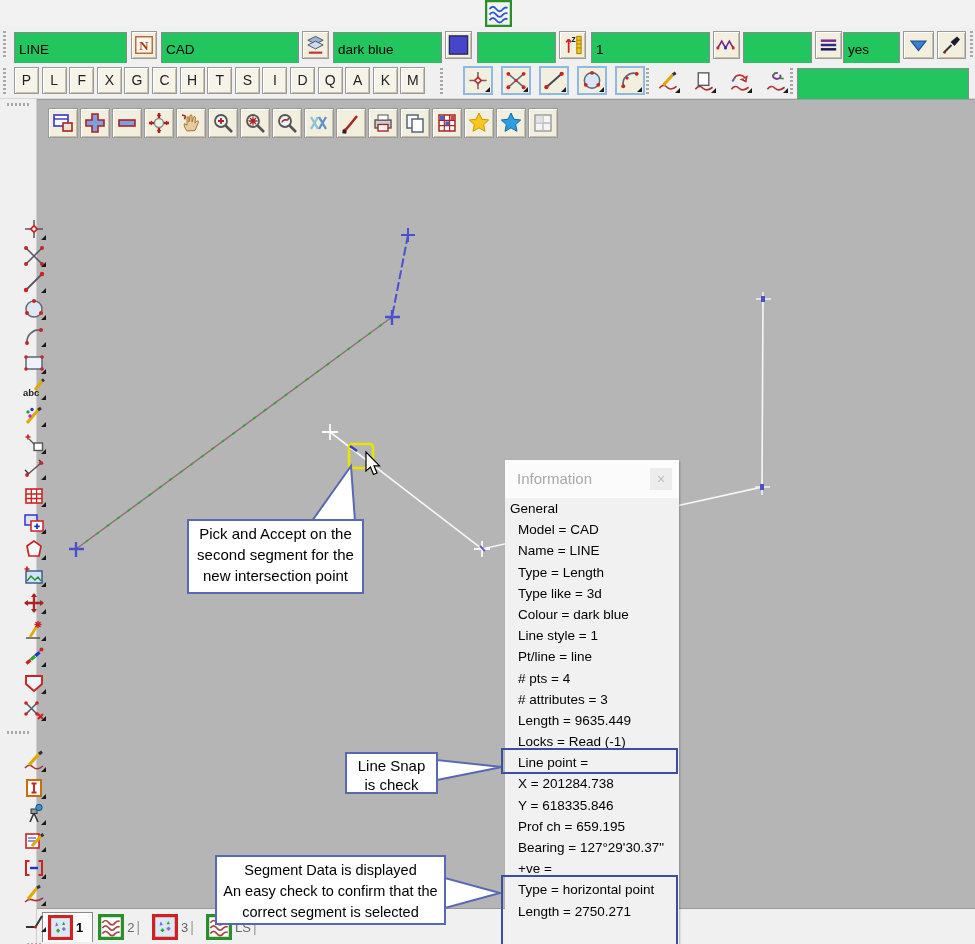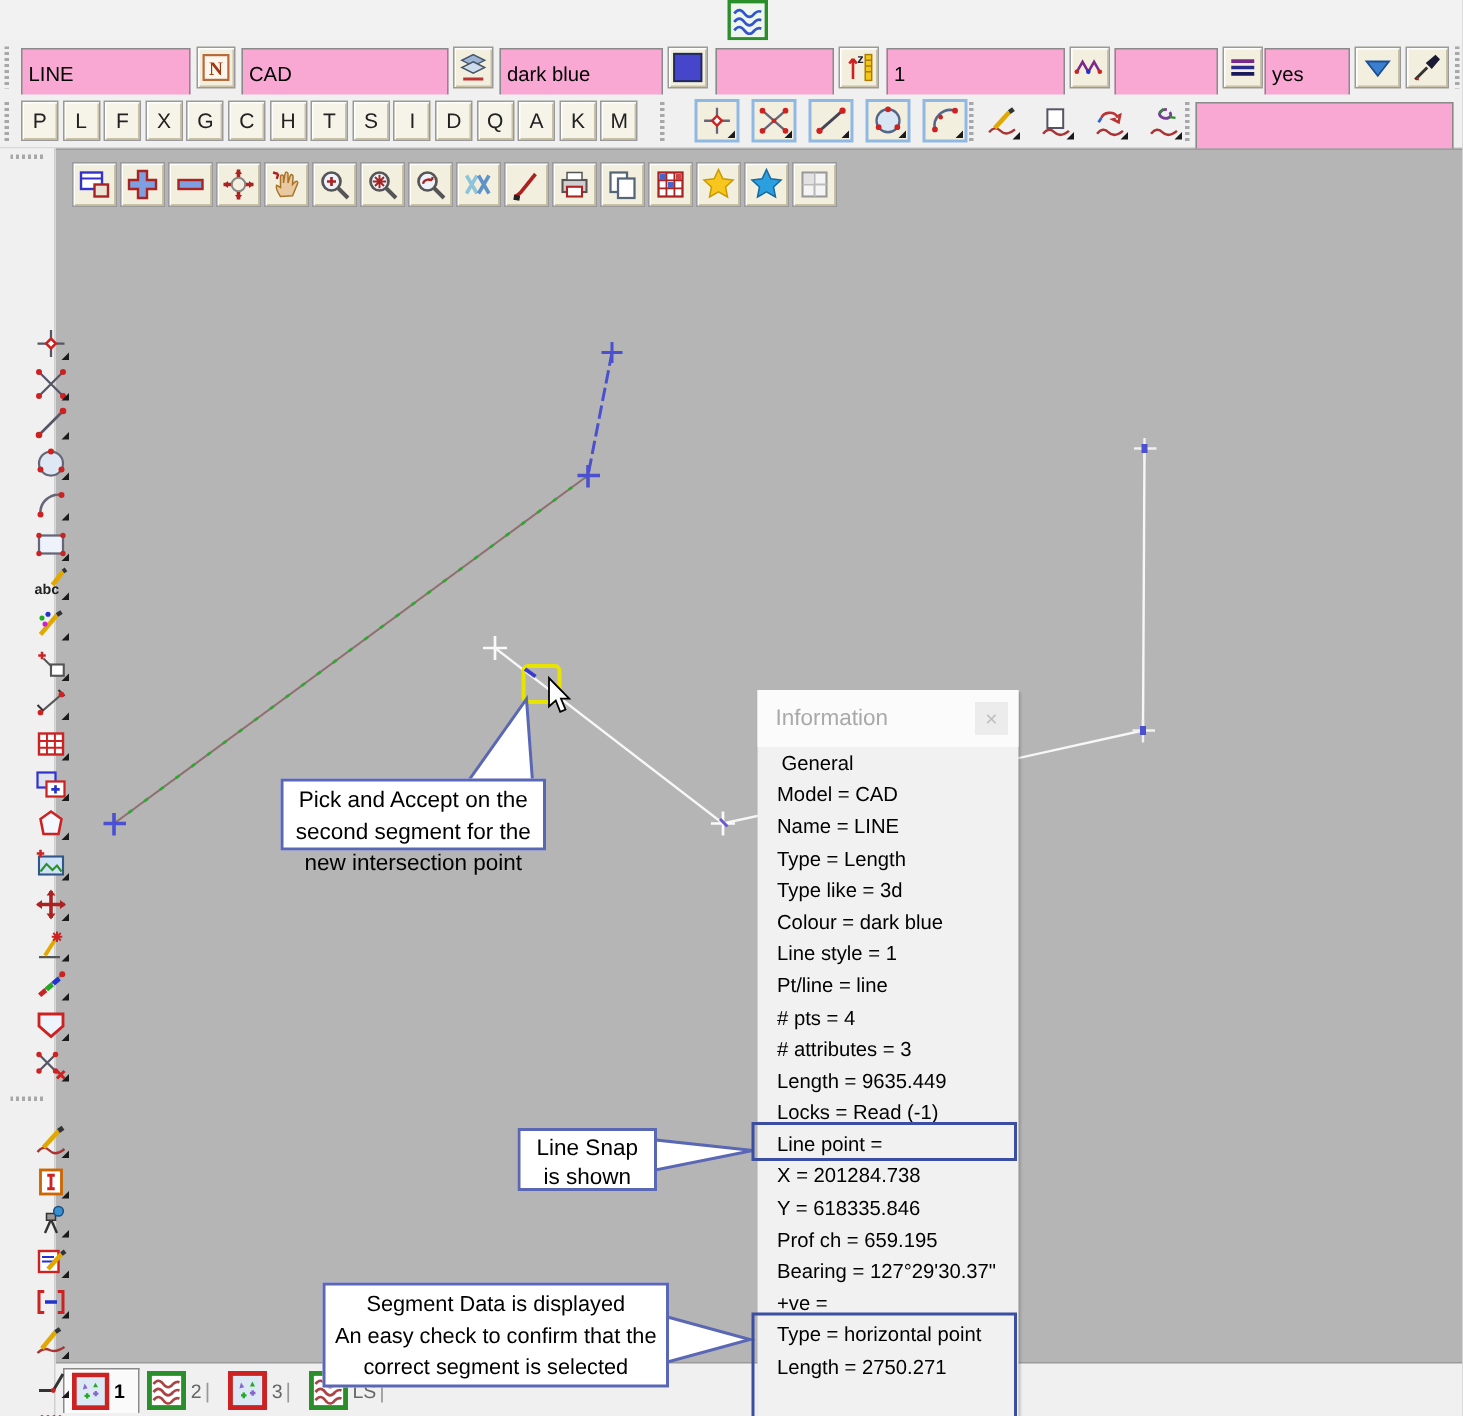--- a/index.html
+++ b/index.html
@@ -8,21 +8,21 @@
   #app { position:relative; width:975px; height:944px; overflow:hidden; background:#f0f0f0; }
 
   
   #menubar { position:absolute; left:0; top:0; width:975px; height:27px; background:#f2f2f2; display:flex; align-items:center; white-space:nowrap; overflow:hidden; }
   #app-logo { width:23px; height:23px; margin:0 6px 0 11px; flex:0 0 auto; }
 
   
   #toolbar2 { position:absolute; left:0; top:27px; width:975px; height:36px; background:#f0f0f0; }
   #toolbar3 { position:absolute; left:0; top:63px; width:975px; height:36px; background:#f0f0f0; border-bottom:1px solid #d8d8d8; }
   .grip { position:absolute; width:3px; background:repeating-linear-gradient(to bottom,#a8a8a8 0 2px,transparent 2px 4px); }
-  .tb-input { position:absolute; height:26px; top:5px; border:1px solid #8a8a8a; background:#f9a8d4; font-family:"Liberation Sans",sans-serif; font-size:13.5px; padding:16px 4px; color:#000; }
+  .tb-input { position:absolute; height:26px; top:5px; border:1px solid #8a8a8a; background:#22c55e; font-family:"Liberation Sans",sans-serif; font-size:13.5px; padding:16px 4px; color:#000; }
   .tb-btn { position:absolute; height:28px; top:4px; background:#f3efdf; border:1px solid #9a9a9a; box-shadow:inset 1px 1px 0 #ffffff, inset -1px -1px 0 #c9c2a6; padding:1px; }
   .tb-btn svg { display:block; }
   .letter-btn { position:absolute; width:25px; height:27px; top:4px; background:#f6f3e8; border:1px solid #9a9a9a; box-shadow:inset 1px 1px 0 #ffffff, inset -1px -1px 0 #c9c2a6; font-size:14px; color:#222; text-align:center; line-height:25px; }
   .snap-btn { position:absolute; width:30px; height:29px; top:3px; background:#f3efdf; border:2px solid #8fb9e4; padding:1px; }
   .tool-corner::after { content:""; position:absolute; right:1px; bottom:1px; border-left:5px solid transparent; border-bottom:5px solid #1a1a1a; }
 
   
   #left-toolbar { position:absolute; left:0; top:99px; width:37px; height:845px; background:#f0f0f0; border-right:1px solid #cfcfcf; z-index:2; }
   #left-toolbar .hgrip { position:absolute; left:7px; top:4px; width:22px; height:3px; background:repeating-linear-gradient(to right,#a8a8a8 0 2px,transparent 2px 4px); }
   .tool { position:absolute; left:5px; width:26px; height:24px;margin-left:16px; }
@@ -32,32 +32,32 @@
   
   #canvas { position:absolute; left:37px; top:99px; width:938px; height:809px; background:#b5b5b5; border-top:1px solid #9c9c9c; z-index:0; }
   #view-toolbar { position:absolute; left:48px; top:108px; display:flex; gap:2px; z-index:3; }
   .vt-btn { width:30px; height:30px; background:#f3efdf; border:1px solid #9a9a9a; box-shadow:inset 1px 1px 0 #ffffff, inset -1px -1px 0 #c9c2a6; padding:2px; flex:0 0 auto; }
   .vt-btn svg { display:block; }
 
   #draw-layer { position:absolute; left:0; top:0; width:975px; height:944px; z-index:4; pointer-events:none; }
 
   
   .callout { position:absolute; background:#ffffff; border:2px solid #5a67b5; text-align:center; color:#000; z-index:6; }
-  #callout1 { left:187px; top:519px; width:177px; height:48px; font-size:15px; line-height:21px; padding-top:2px; }
+  #callout1 { left:187px; top:519px; width:177px; height:75px; font-size:15px; line-height:21px; padding-top:2px; }
   #callout2 { left:345px; top:752px; width:93px; height:42px; font-size:15px; line-height:19px; }
   #callout3 { left:215px; top:855px; width:231px; height:70px; font-size:14.5px; line-height:21px; padding-top:3px; }
 
   
   #info-panel { position:absolute; left:505px; top:460px; width:174px; height:484px; background:#f1f1f1; z-index:5; box-shadow:1px 1px 2px rgba(0,0,0,.25); }
   #info-title { position:relative; height:38px; background:#fbfbfb; }
   #info-title-text { position:absolute; left:12px; top:0; line-height:38px; font-size:15px; color:#a9a9a9; }
   #info-close { position:absolute; right:7px; top:8px; width:22px; height:22px; background:#ececec; color:#bdbdbd; font-size:14px; text-align:center; line-height:22px; }
   #info-rows { position:absolute; left:0; top:38px; width:174px; }
   .info-row { height:21.2px; line-height:21.2px; font-size:13.5px; color:#000; padding-left:13px; white-space:nowrap; }
-  .info-row.header { padding-left:16px; }
+  .info-row.header { padding-left:5px; }
   .hl-box { position:absolute; border:2px solid #3c4ea2; z-index:2; pointer-events:none; }
   #hl-linesnap { left:-4px; top:288px; width:177px; height:26px; }
   #hl-segment { left:-4px; top:415px; width:177px; height:75px; }
 
   
   #bottom-bar { position:absolute; left:37px; top:908px; width:938px; height:36px; background:#f0f0f0; border-top:1px solid #9a9a9a; z-index:1; }
   #tabs { position:absolute; left:5px; top:1px; display:flex; align-items:center; height:34px; }
   .tab { display:flex; align-items:center; padding:2px 5px; height:30px; }
   .tab.active { background:#fafafa; border:1px solid #8a8a8a; border-bottom:none; box-shadow:inset 1px 1px 0 #fff; }
   .tab-icon { width:20px; height:20px; margin-right:3px; }
@@ -640,21 +640,21 @@
     <polygon points="366,452 366,471 370.5,467 373.5,474.5 377,473 374,465.8 379.5,465.8" fill="#ffffff" stroke="#000000" stroke-width="1.2"></polygon>
   </svg>
 
   <div id="callout1" class="callout">
     <div>Pick and Accept on the</div>
     <div>second segment for the</div>
     <div>new intersection point</div>
   </div>
   <div id="callout2" class="callout">
     <div style="padding-top:2px">Line Snap</div>
-    <div>is shown</div>
+    <div>is check</div>
   </div>
   <div id="callout3" class="callout">
     <div>Segment Data is displayed</div>
     <div>An easy check to confirm that the</div>
     <div>correct segment is selected</div>
   </div>
 
   <div id="info-panel">
     <div id="info-title">
       <span id="info-title-text">Information</span>

